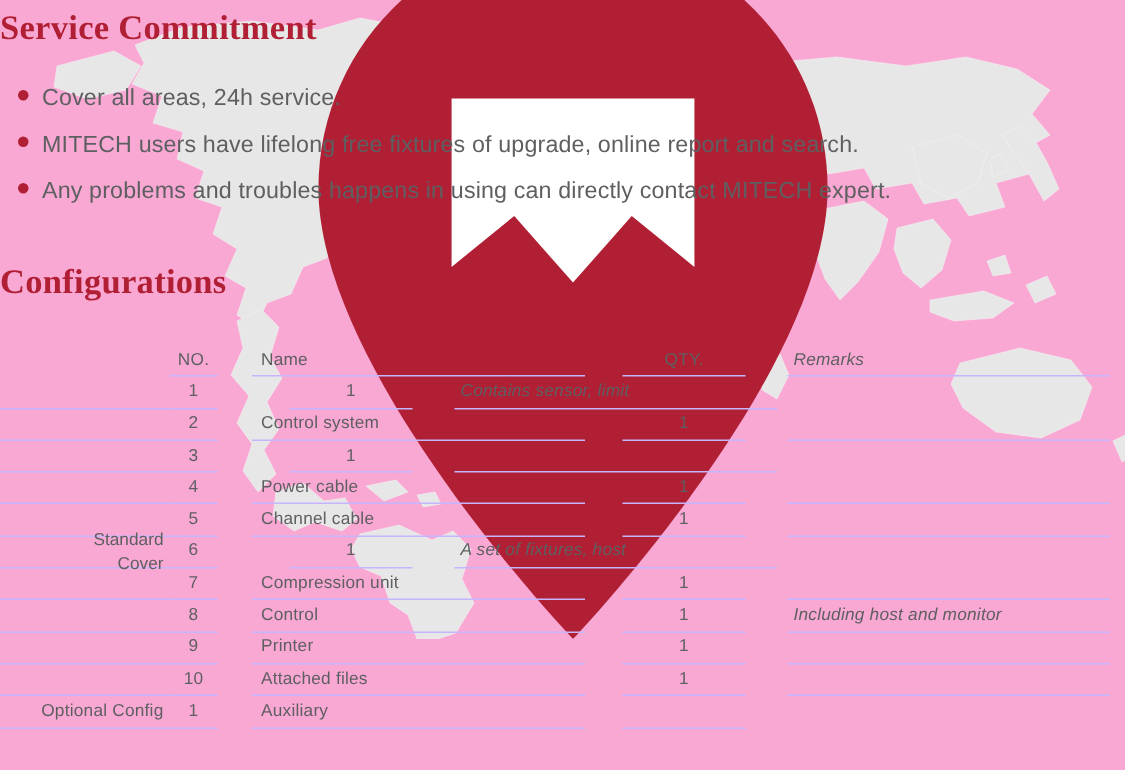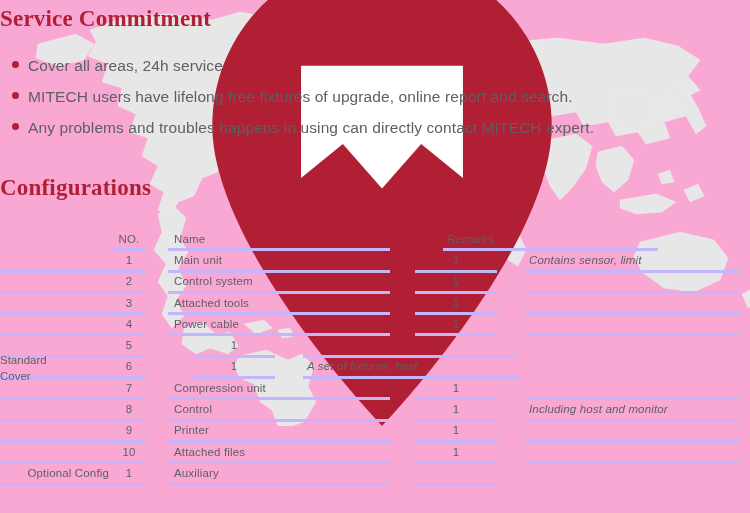--- a/index.html
+++ b/index.html
@@ -112,42 +112,42 @@
     align-items: flex-end;
   }
   .cell {
     box-sizing: border-box;
     height: 100%;
     display: flex;
     align-items: center;
     padding-bottom: 1px;
     letter-spacing: 0.15px;
   }
-  .ruled { border-bottom: 3px solid #c4b5fd; }
+  .ruled { border-bottom: 1px solid #c4b5fd; }
   .noline { border-bottom: 1px solid transparent; }
 
   
   .c-group { width: 113px; justify-content: flex-end; padding-right: 4px; }
   .c-no    { width: 32px;  justify-content: center; }
   .c-gap1  { width: 23px; }
   .c-name  { width: 222px; padding-left: 6px; }
   .c-gap2  { width: 25px; }
   .c-qty   { width: 82px;  justify-content: center; }
   .c-gap3  { width: 28px; }
   .c-rem   { width: 215px; padding-left: 4px; font-style: italic; }
 
   .header-row .cell { font-size: 11.5px; color: #5e5f61; }
 
   
   #std-label {
     position: absolute;
     left: 0;
     top: 122px;
     width: 113px;
-    text-align: left;
+    text-align: right;
     padding-right: 4px;
     box-sizing: border-box;
     line-height: 16px;
     font-size: 11.5px;
     color: #5e5f61;
     z-index: 4;
   }
 </style>
 </head>
 <body>
@@ -246,69 +246,69 @@
   <div class="section-title" id="title-configs">Configurations</div>
 
   <div id="config-table">
 
     <div class="trow header-row">
       <div class="cell c-group noline"></div>
       <div class="cell c-no ruled">NO.</div>
       <div class="cell c-gap1 noline"></div>
       <div class="cell c-name ruled">Name</div>
       <div class="cell c-gap2 noline"></div>
+      <div class="cell c-qty ruled">QTY.</div>
       <div class="cell c-gap3 noline"></div>
       <div class="cell c-rem ruled">Remarks</div>
     </div>
 
     <div id="rows-body">
       <div class="trow">
         <div class="cell c-group ruled"></div>
         <div class="cell c-no ruled">1</div>
         <div class="cell c-gap1 noline"></div>
-        <div class="cell c-name ruled">Main unit</div>
         <div class="cell c-gap2 noline"></div>
         <div class="cell c-qty ruled">1</div>
         <div class="cell c-gap3 noline"></div>
         <div class="cell c-rem ruled">Contains sensor, limit</div>
       </div>
       <div class="trow">
         <div class="cell c-group ruled"></div>
         <div class="cell c-no ruled">2</div>
         <div class="cell c-gap1 noline"></div>
         <div class="cell c-name ruled">Control system</div>
         <div class="cell c-gap2 noline"></div>
         <div class="cell c-qty ruled">1</div>
         <div class="cell c-gap3 noline"></div>
         <div class="cell c-rem ruled"></div>
       </div>
       <div class="trow">
         <div class="cell c-group ruled"></div>
         <div class="cell c-no ruled">3</div>
         <div class="cell c-gap1 noline"></div>
-        <div class="cell c-name ruled">Attached tools</div>
         <div class="cell c-gap2 noline"></div>
         <div class="cell c-qty ruled">1</div>
         <div class="cell c-gap3 noline"></div>
         <div class="cell c-rem ruled"></div>
       </div>
       <div class="trow">
         <div class="cell c-group ruled"></div>
         <div class="cell c-no ruled">4</div>
         <div class="cell c-gap1 noline"></div>
         <div class="cell c-name ruled">Power cable</div>
         <div class="cell c-gap2 noline"></div>
         <div class="cell c-qty ruled">1</div>
         <div class="cell c-gap3 noline"></div>
         <div class="cell c-rem ruled"></div>
       </div>
       <div class="trow">
         <div class="cell c-group ruled"></div>
         <div class="cell c-no ruled">5</div>
         <div class="cell c-gap1 noline"></div>
+        <div class="cell c-name ruled">Channel cable</div>
         <div class="cell c-gap2 noline"></div>
         <div class="cell c-qty ruled">1</div>
         <div class="cell c-gap3 noline"></div>
         <div class="cell c-rem ruled"></div>
       </div>
       <div class="trow">
         <div class="cell c-group ruled"></div>
         <div class="cell c-no ruled">6</div>
         <div class="cell c-gap1 noline"></div>
         <div class="cell c-gap2 noline"></div>

